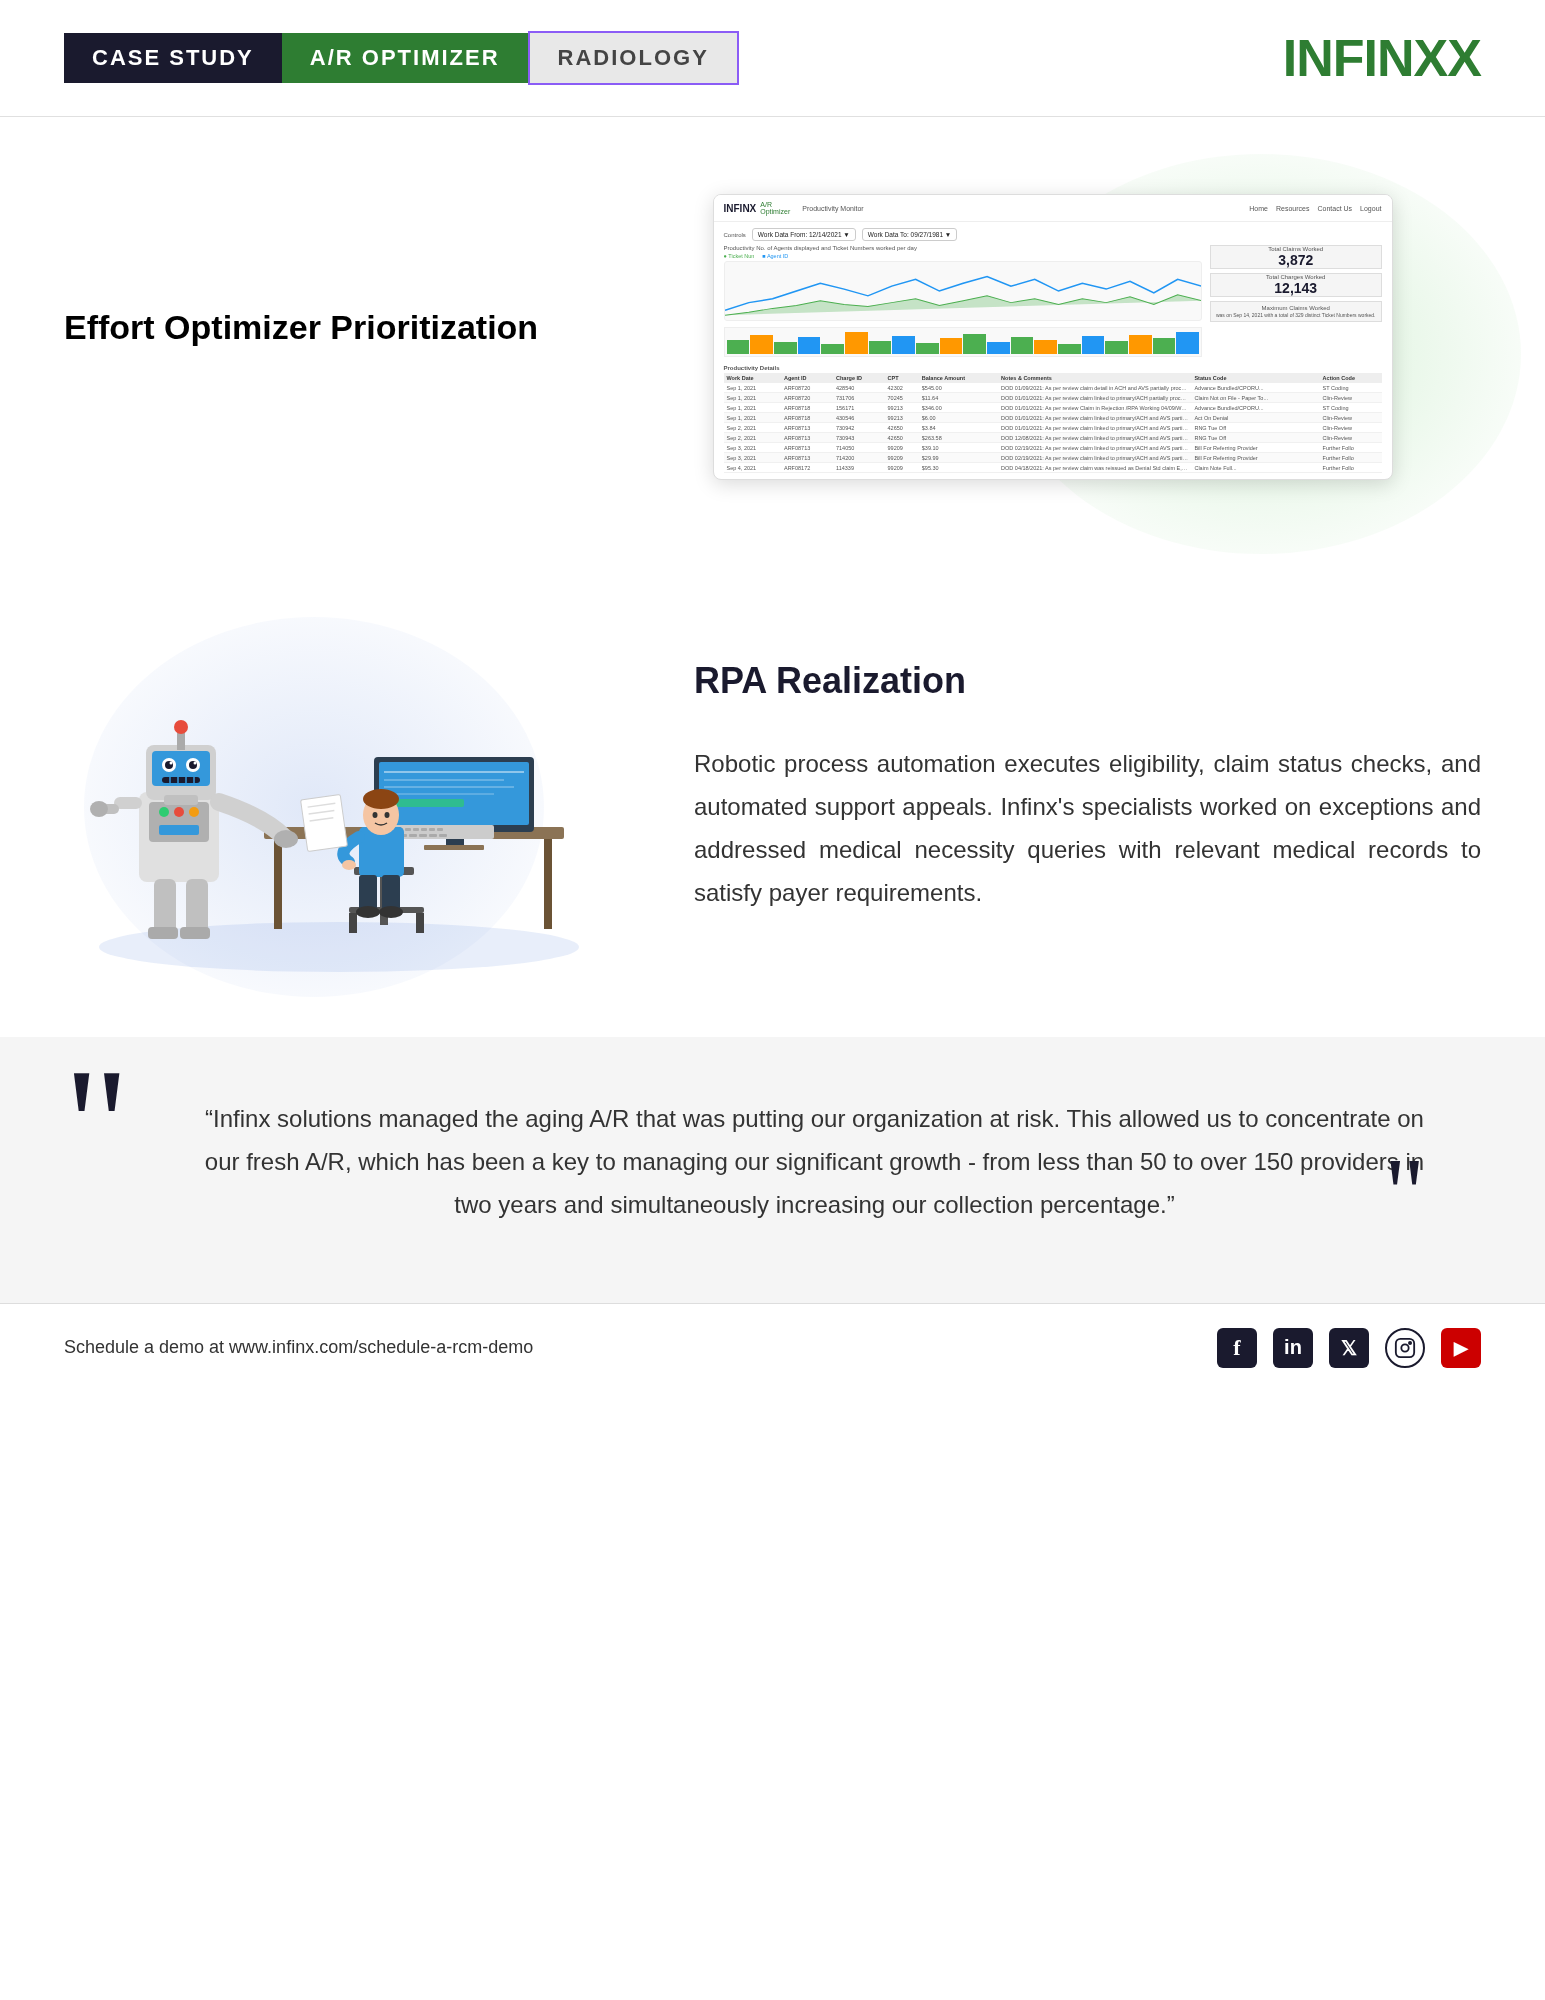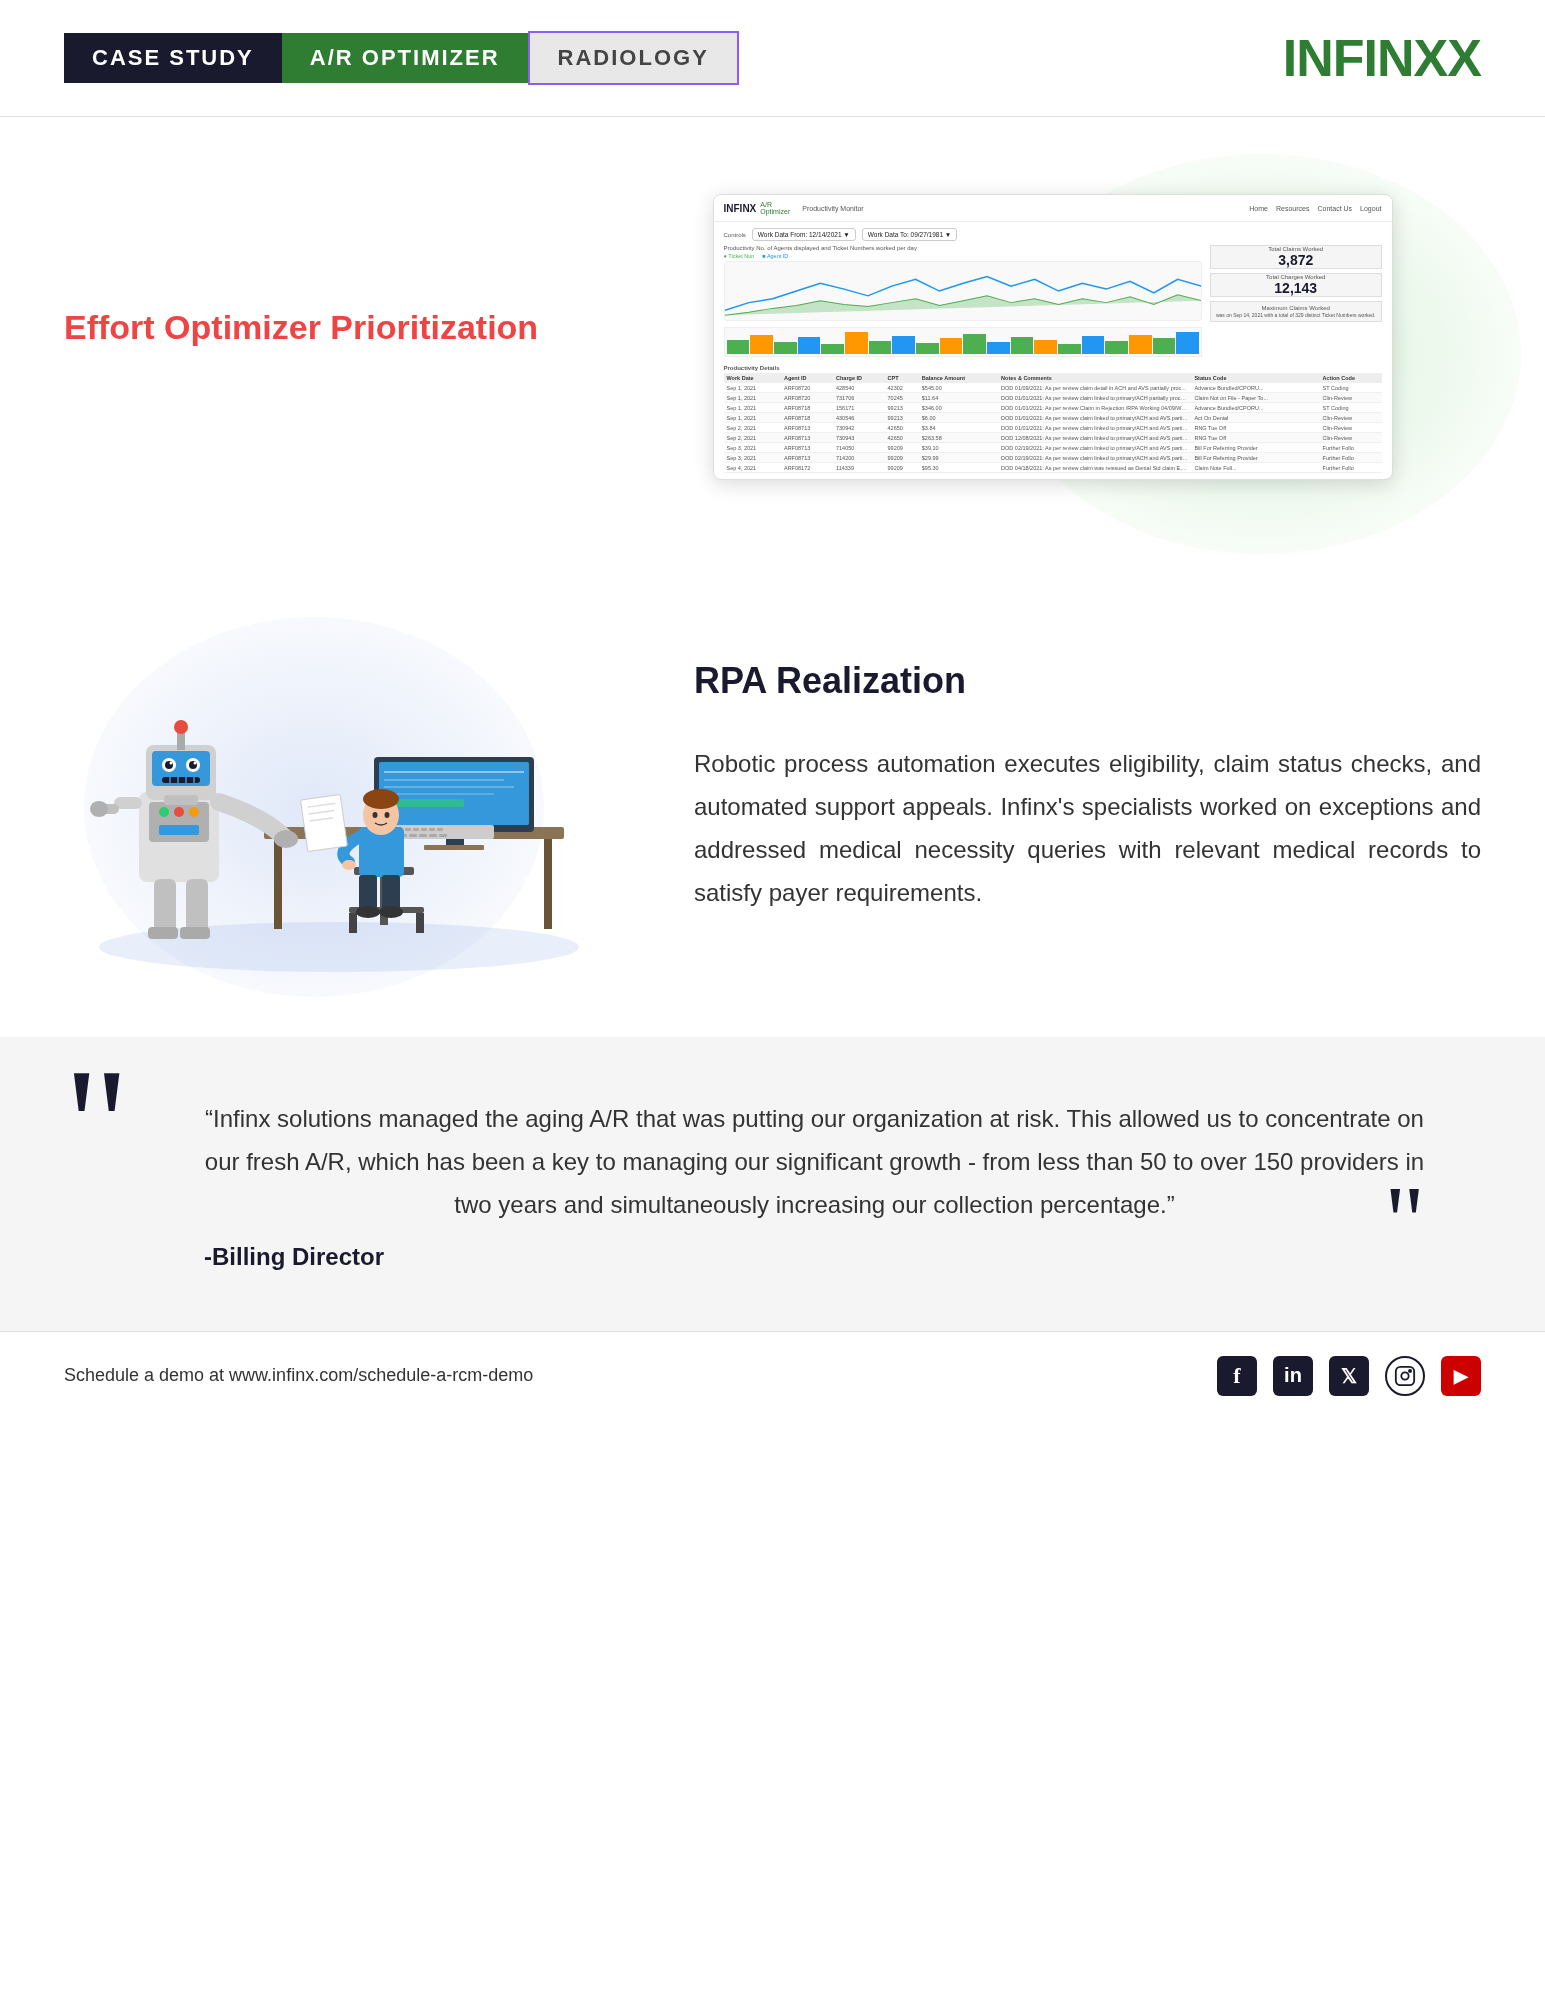--- a/index.html
+++ b/index.html
@@ -63,21 +63,21 @@
       gap: 60px;
       min-height: 420px;
     }
     .section1-text {
       flex: 0 0 500px;
       max-width: 500px;
     }
     .section1-text h2 {
       font-size: 34px;
       font-weight: 800;
-      color: #ef4444;
+      color: #000000;
       margin-bottom: 20px;
     }
     .section1-text p {
       font-size: 22px;
       line-height: 1.7;
       color: #333;
       text-align: justify;
     }
     .section1-image {
       flex: 1;
@@ -662,21 +662,20 @@
   <div class="section2-text">
     <h2>RPA Realization</h2>
     <p>Robotic process automation executes eligibility, claim status checks, and automated support appeals. Infinx's specialists worked on exceptions and addressed medical necessity queries with relevant medical records to satisfy payer requirements.</p>
   </div>
 </div>
 
 <div class="quote-section">
   <div class="quote-mark-open">"</div>
   <div class="quote-content">
     <p class="quote-text">“Infinx solutions managed the aging A/R that was putting our organization at risk. This allowed us to concentrate on our fresh A/R, which has been a key to managing our significant growth - from less than 50 to over 150 providers in two years and simultaneously increasing our collection percentage.”</p>
-    <p class="quote-author">-Billing Director</p>
   </div>
   <div class="quote-mark-close">"</div>
 </div>
 
 <div class="footer">
   <span class="footer-text">Schedule a demo at www.infinx.com/schedule-a-rcm-demo</span>
   <div class="social-icons">
     <div class="social-icon" style="font-family:serif;font-size:22px;">f</div>
     <div class="social-icon" style="font-size:20px;">in</div>
     <div class="social-icon" style="font-size:20px;">𝕏</div>

